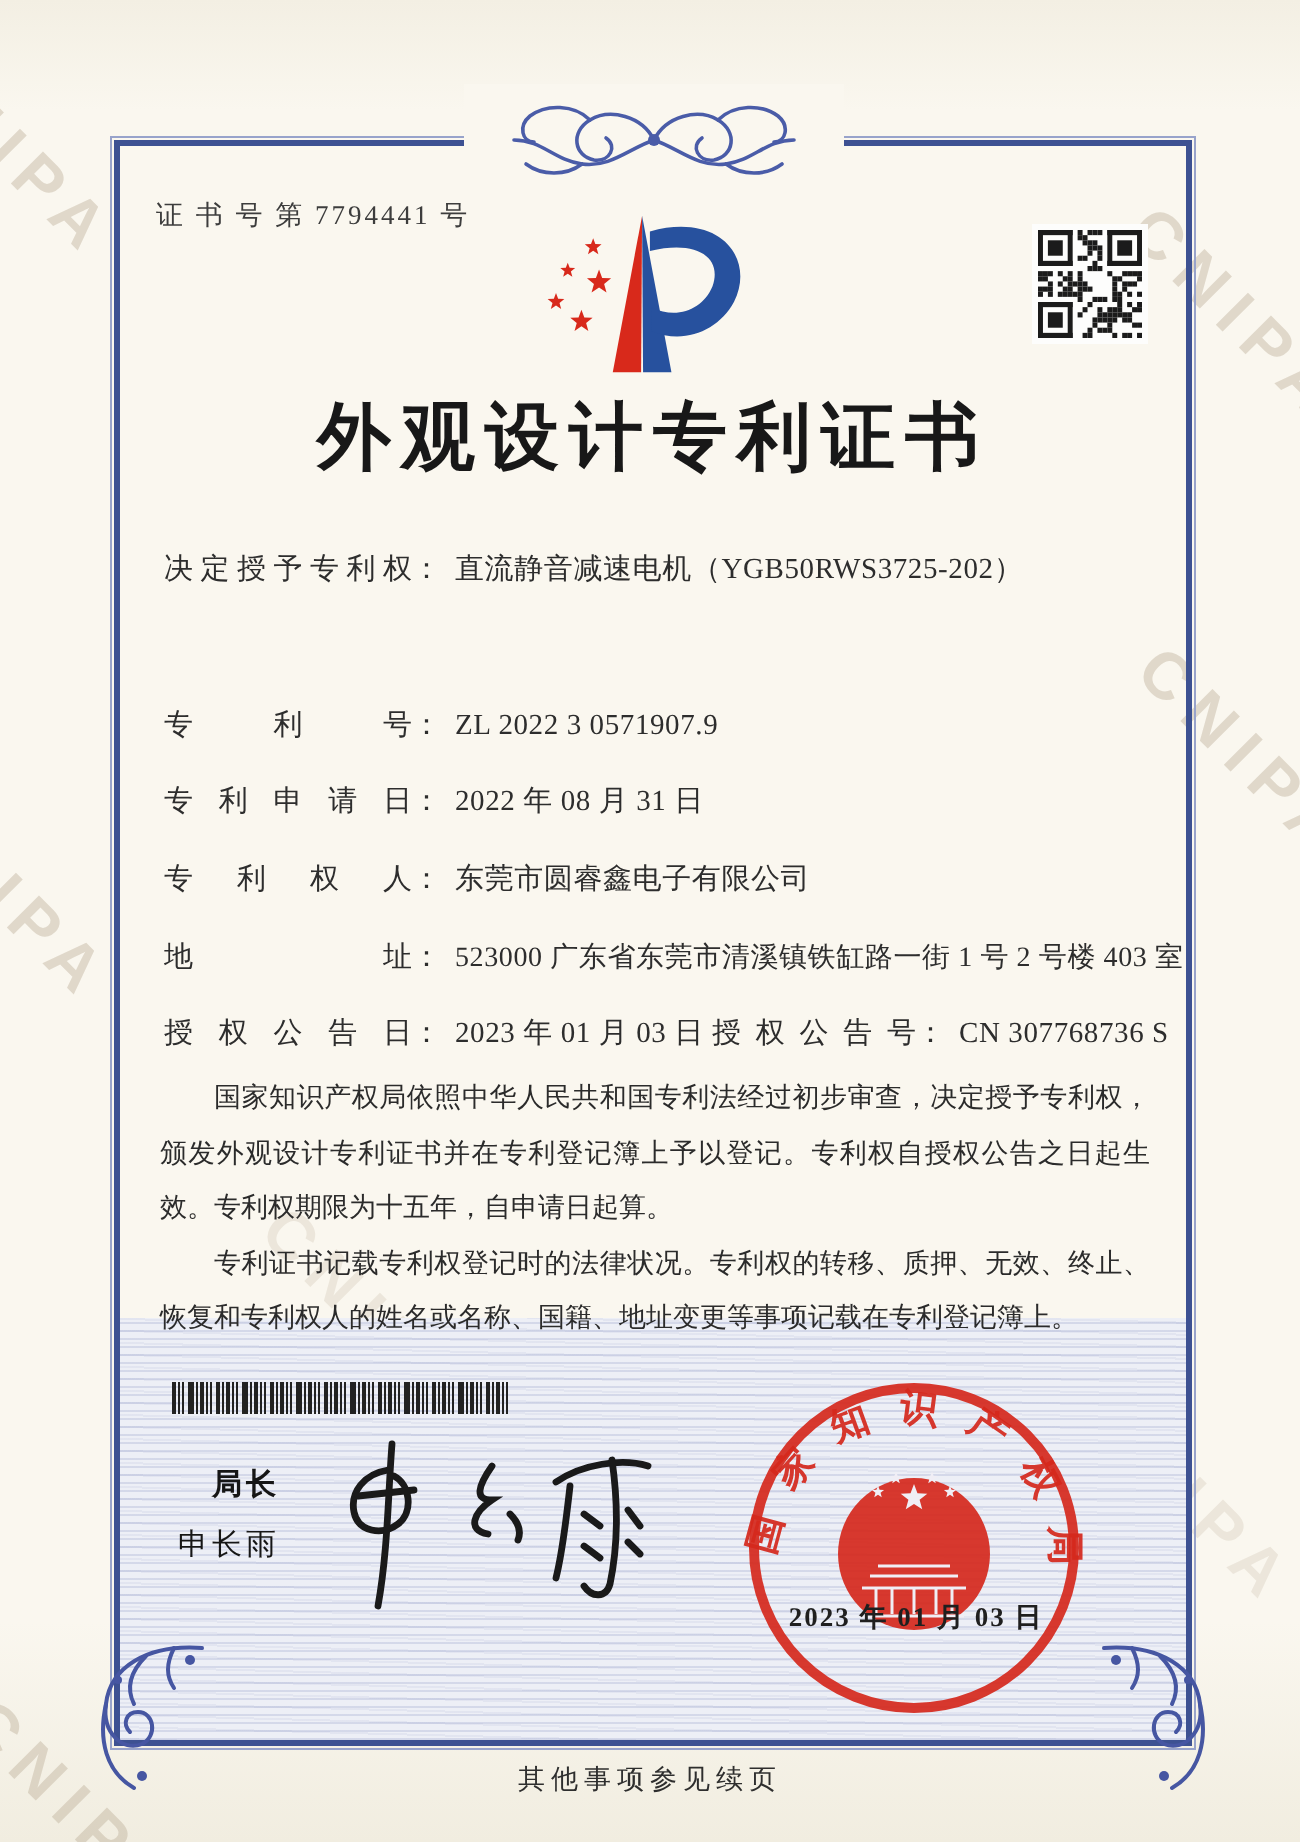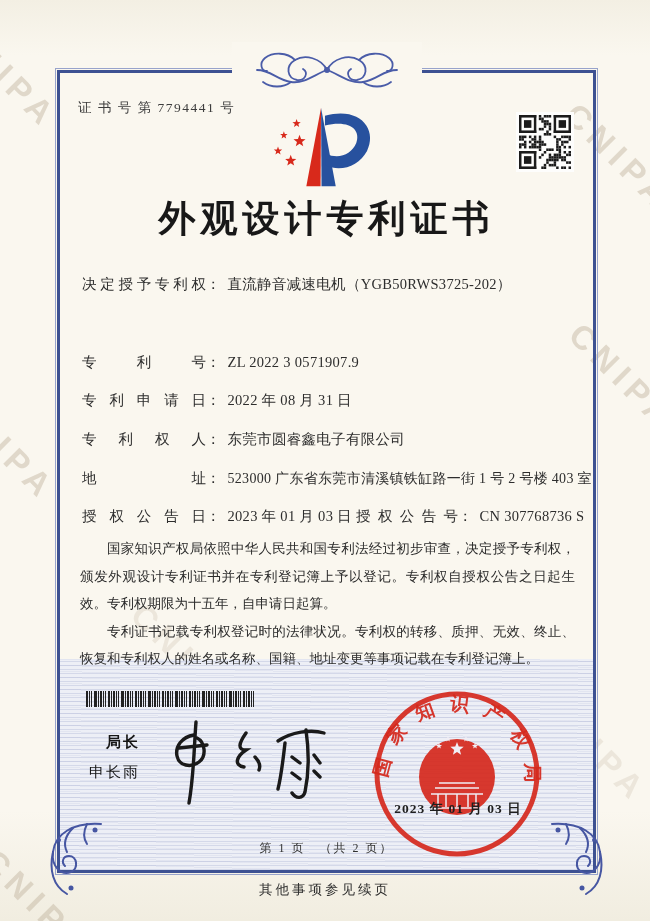--- a/index.html
+++ b/index.html
@@ -386,17 +386,16 @@
         <path d="M68,95 h36"></path>
         <path d="M67,106 v13 M75,106 v13 M86,106 v13 M97,106 v13 M105,106 v13"></path>
         <path d="M61,120 h50"></path>
       </g>
       <text font-size="19" font-weight="bold" fill="#d5281c" letter-spacing="14" font-family="Liberation Serif, DejaVu Serif, serif" opacity=".92">
         <textPath href="#sealArc" startOffset="22">国家知识产权局</textPath>
       </text>
     </svg>
     <div class="seal-date">2023 年 01 月 03 日</div>
 
-    <div class="page-num">第 1 页　（共 2 页）</div>
   </div>
 
   <div class="cont-note">其他事项参见续页</div>
 </div>
 
 </body></html>

